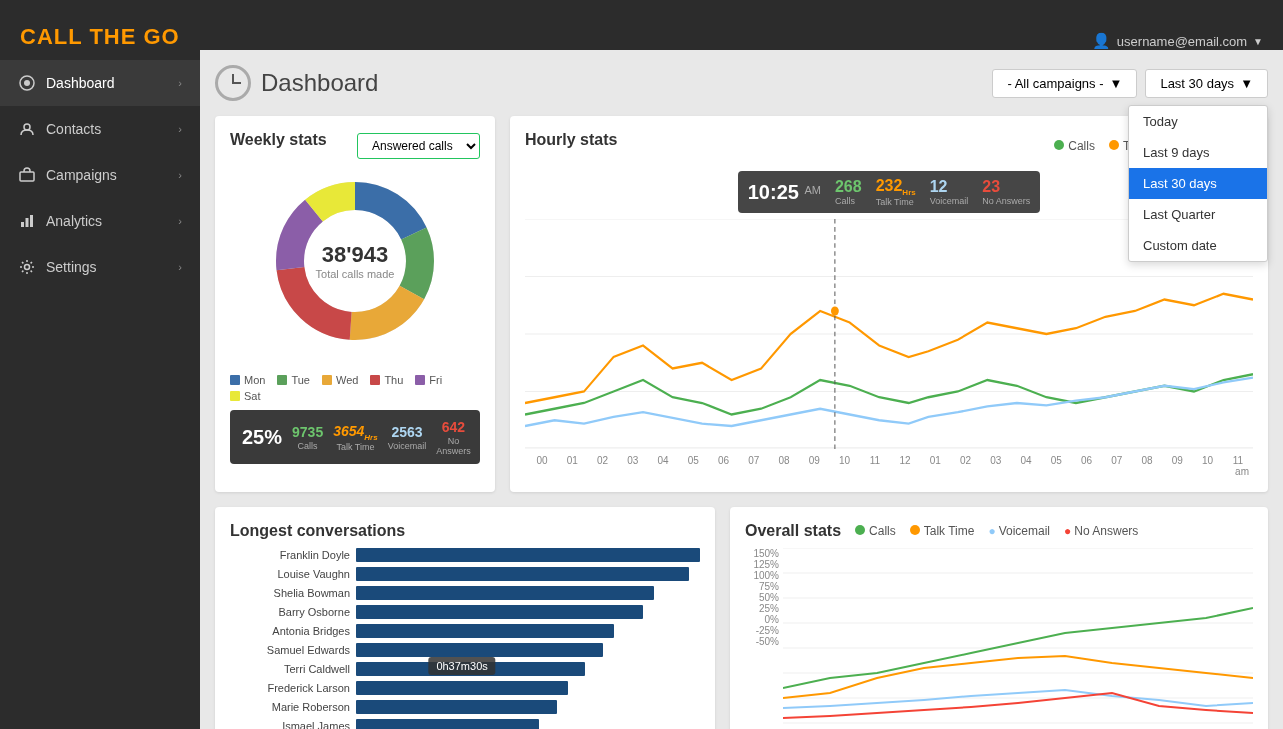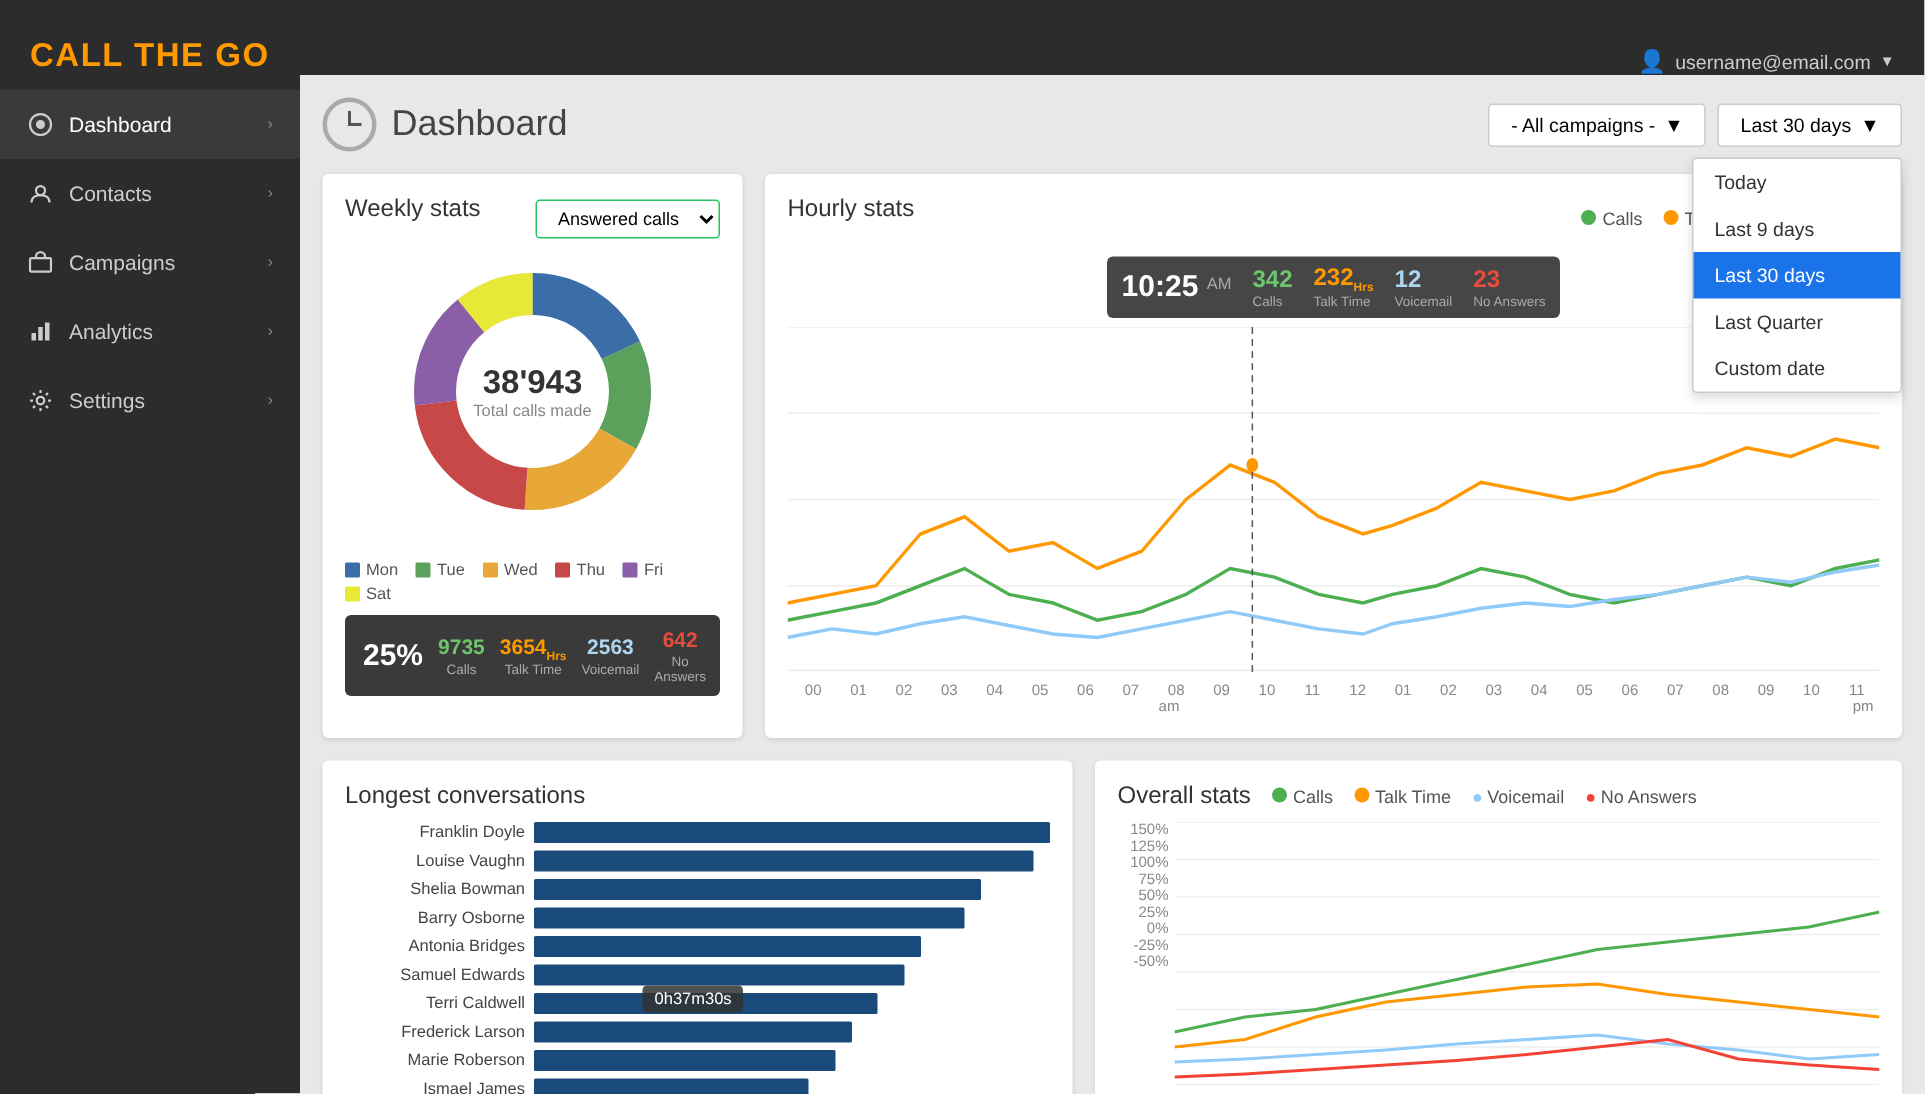--- a/index.html
+++ b/index.html
@@ -155,21 +155,21 @@
     .panel {
       background: white;
       border-radius: 4px;
       padding: 15px;
       box-shadow: 0 1px 3px rgba(0,0,0,0.1);
     }
     .panel-title {
       font-size: 16px;
       color: #333;
       margin-bottom: 12px;
-      font-weight: normal;
+      font-weight: bold;
     }
     .weekly-panel {
       flex: 1;
       min-width: 240px;
       max-width: 280px;
     }
     .weekly-header {
       display: flex;
       align-items: center;
       justify-content: space-between;
@@ -218,21 +218,21 @@
       display: flex;
       align-items: center;
       gap: 10px;
       margin-top: 8px;
       color: white;
     }
     .ws-pct { font-size: 20px; font-weight: bold; }
     .ws-item { text-align: center; }
     .ws-val { font-size: 14px; font-weight: bold; }
     .ws-val.green { color: #6dc56d; }
-    .ws-val.orange { color: #f90; }
+    .ws-val.orange { color: #f90; font-style: italic; }
     .ws-val.voicemail { color: #aed6f1; }
     .ws-val.noanswer { color: #e74c3c; }
     .ws-label { font-size: 9px; color: #aaa; display: block; }
 
     
     .hourly-panel {
       flex: 1;
     }
     .hourly-header {
       display: flex;
@@ -512,21 +512,21 @@
         
         <div style="display:flex; justify-content:center; margin-bottom:6px;">
           <div class="tooltip-box">
             <div>
               <span class="tt-time">
                 <span>10:25</span>
               </span>
               <sup style="font-size:11px; color:#aaa;">AM</sup>
             </div>
             <div>
-              <span class="tt-val calls">342</span>
+              <span class="tt-val calls">268</span>
               <div class="tt-sub">Calls</div>
             </div>
             <div>
               <span class="tt-val talktime">
                 <span>232</span><sub style="font-size:8px;">Hrs</sub>
               </span>
               <div class="tt-sub">Talk Time</div>
             </div>
             <div>
               <span class="tt-val voicemail">12</span>
@@ -580,21 +580,20 @@
           <span style="flex:1; text-align:center;">05</span>
           <span style="flex:1; text-align:center;">06</span>
           <span style="flex:1; text-align:center;">07</span>
           <span style="flex:1; text-align:center;">08</span>
           <span style="flex:1; text-align:center;">09</span>
           <span style="flex:1; text-align:center;">10</span>
           <span style="flex:1; text-align:center;">11</span>
         </div>
         <div style="display:flex; font-size:10px; color:#888; padding-left:2px;">
           <span style="flex:6.5; text-align:right; padding-right:4px;">am</span>
-          <span style="flex:11.5; text-align:right; padding-right:4px;">pm</span>
         </div>
       </div>
     </div>
 
     <div class="bottom-grid">
 
       <div class="panel longest-panel">
         <span class="panel-title">Longest conversations</span>
         <div class="bar-chart" id="bar-chart-container">
 

